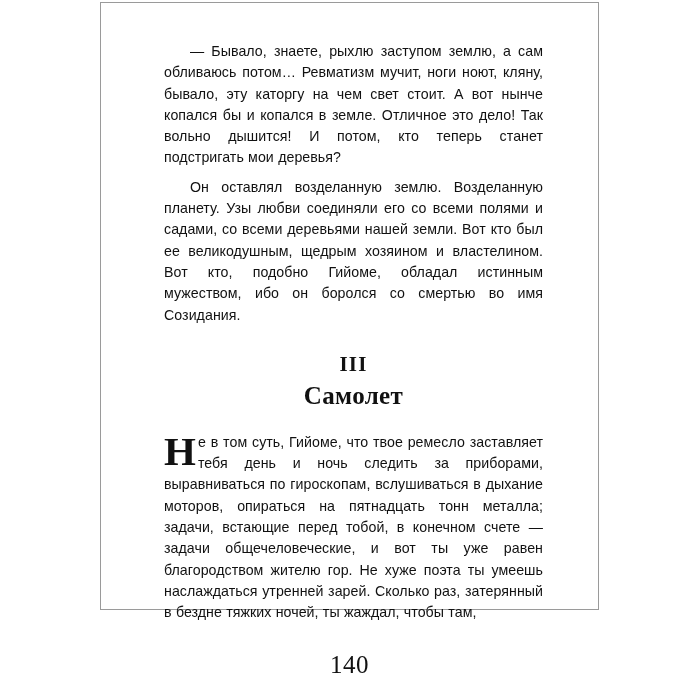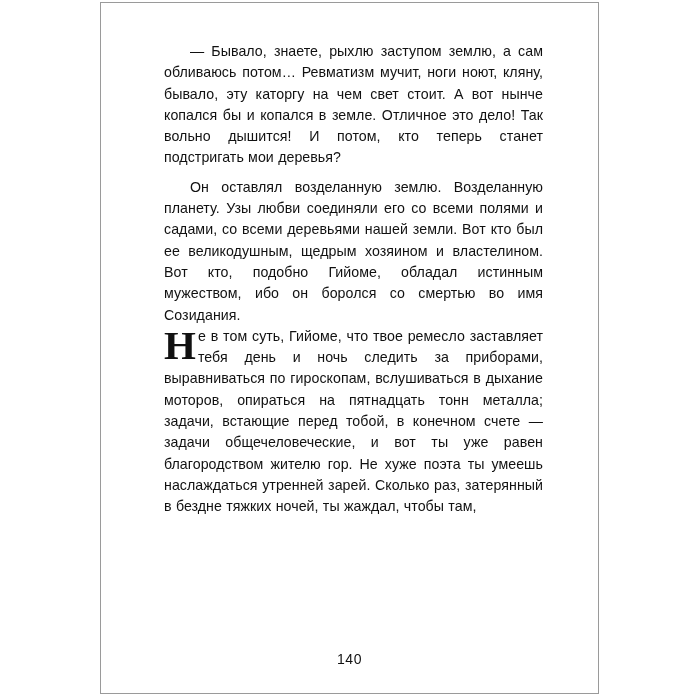--- a/index.html
+++ b/index.html
@@ -17,21 +17,21 @@
     height: 700px;
     background: #ffffff;
   }
 
   
   #page-sheet {
     position: absolute;
     left: 100px;
     top: 2px;
     width: 499px;
-    height: 692px;
+    height: 608px;
     background: #ffffff;
     border: 1px solid #9a9a9a;
     box-sizing: border-box;
   }
 
   #page-inner {
     position: absolute;
     left: 63px;
     top: 38px;
     width: 379px;
@@ -107,39 +107,43 @@
     color: #111111;
   }
 
   
   #folio {
     position: absolute;
     left: 0;
     right: 0;
     top: 648px;
     text-align: center;
-    font-family: Liberation Sans, sans-serif;
-    font-size: 14px;
+    font-family: Liberation Serif, serif;
+    font-size: 25px;
     color: #111111;
     letter-spacing: 0.5px;
   }
 </style>
 </head>
 <body>
 
 <div id="canvas">
 
   <div id="page-sheet">
 
     <div id="page-inner">
 
       <p class="para">— Бывало, знаете, рыхлю заступом землю, а сам обливаюсь потом… Ревматизм мучит, ноги ноют, кляну, бывало, эту каторгу на чем свет стоит. А вот нынче копался бы и копался в земле. Отличное это дело! Так вольно дышится! И потом, кто теперь станет подстригать мои деревья?</p>
 
       <p class="para">Он оставлял возделанную землю. Возделанную планету. Узы любви соединяли его со всеми полями и садами, со всеми деревьями нашей земли. Вот кто был ее великодушным, щедрым хозяином и властелином. Вот кто, подобно Гийоме, обладал истинным мужеством, ибо он боролся со смертью во имя Созидания.</p>
 
+      <div class="chapter-head">
+        <div class="chapter-num">III</div>
+        <div class="chapter-title">Самолет</div>
+      </div>
 
       <p class="dropcap-para">
         <span class="dropcap">Н</span><span>е в том суть, Гийоме, что твое ремесло заставляет тебя день и ночь следить за приборами, выравниваться по гироскопам, вслушиваться в дыхание моторов, опираться на пятнадцать тонн металла; задачи, встающие перед тобой, в конечном счете — задачи общечеловеческие, и вот ты уже равен благородством жителю гор. Не хуже поэта ты умеешь наслаждаться утренней зарей. Сколько раз, затерянный в бездне тяжких ночей, ты жаждал, чтобы там,</span>
       </p>
 
     </div>
 
     <div id="folio">140</div>
 
   </div>

